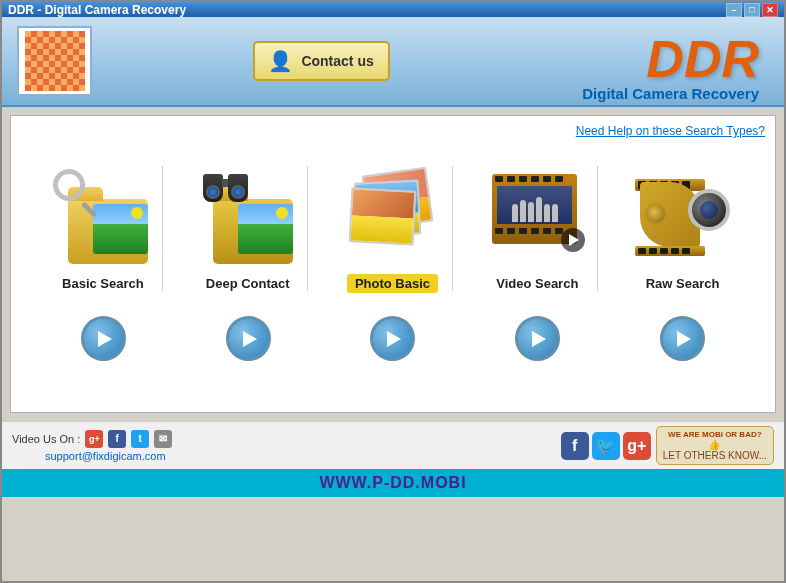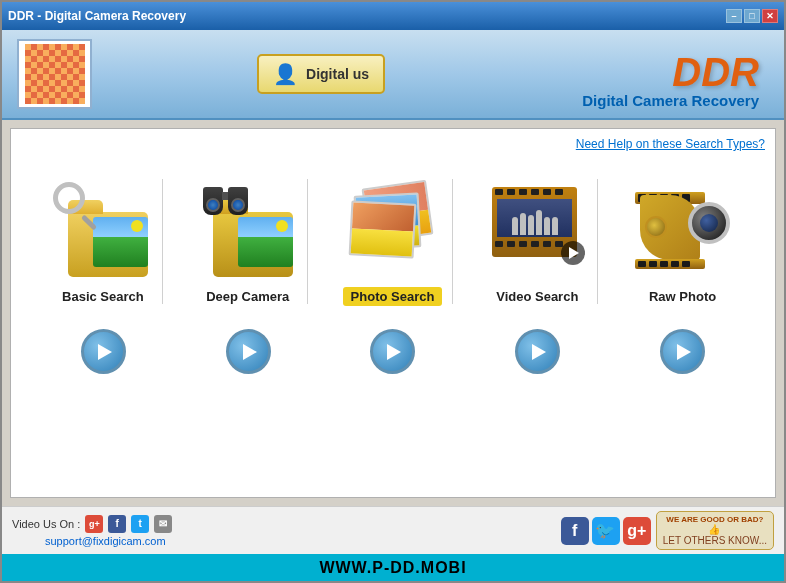--- a/index.html
+++ b/index.html
@@ -8,21 +8,21 @@
       height: 583px;
       font-family: Arial, sans-serif;
       background: #d4d0c8;
       overflow: hidden;
       border: 2px solid #888;
     }
 
     
     .title-bar {
       background: linear-gradient(to bottom, #4a90d9, #1a5fa8);
-      height: 28px;
+      height: 15px;
       display: flex;
       align-items: center;
       justify-content: space-between;
       padding: 0 6px;
       color: white;
       font-size: 12px;
       font-weight: bold;
     }
     .title-bar-controls {
       display: flex;
@@ -84,41 +84,41 @@
       color: #333;
     }
     .contact-icon {
       font-size: 20px;
     }
     .header-brand {
       text-align: right;
       margin-right: 10px;
     }
     .brand-ddr {
-      font-size: 40px;
+      font-size: 52px;
       font-weight: bold;
       color: #e06010;
       font-style: italic;
       line-height: 1;
       text-shadow: 2px 2px 4px rgba(0,0,0,0.2);
       margin-top: 13px;
     }
     .brand-sub {
       font-size: 15px;
       color: #0060b0;
       font-weight: bold;
       margin-left: 32px;
     }
 
     
     .main-content {
       background: white;
       margin: 8px 8px;
       border: 1px solid #b0b0b0;
-      height: 370px;
+      height: 298px;
       position: relative;
     }
     .help-link {
       position: absolute;
       top: 8px;
       right: 10px;
       color: #0070d0;
       font-size: 12px;
       cursor: pointer;
       text-decoration: underline;
@@ -506,21 +506,21 @@
       color: #a04000;
     }
     .rate-sub {
       font-size: 10px;
       color: #804020;
     }
 
     
     .url-bar {
       background: #00b0d0;
-      color: #000000;
+      color: #4c1d95;
       font-size: 16px;
       font-weight: bold;
       text-align: center;
       padding: 5px;
       letter-spacing: 1px;
     }
   </style>
 </head>
 <body>
 
@@ -534,21 +534,21 @@
 </div>
 
 <div class="header">
   <div class="header-logo">
     <div class="checkerboard"></div>
   </div>
 
   <div style="display:flex; align-items:center; gap: 15px; flex:1; justify-content:center;">
     <button class="contact-btn">
       <span class="contact-icon">👤</span>
-      <span>Digital us</span>
+      <span>Contact us</span>
     </button>
   </div>
 
   <div class="header-brand">
     <div class="brand-ddr">DDR</div>
     <div class="brand-sub">Digital Camera Recovery</div>
   </div>
 </div>
 
 <div class="main-content">
@@ -594,42 +594,42 @@
             <div class="bino-left">
               <div class="bino-lens"></div>
             </div>
             <div class="bino-bridge"></div>
             <div class="bino-right" style="right:0;">
               <div class="bino-lens"></div>
             </div>
           </div>
         </div>
       </div>
-      <div class="search-label">Deep Camera</div>
+      <div class="search-label">Deep Contact</div>
     </div>
 
     <div class="search-item">
       <div class="search-icon-container">
         <div class="photo-stack">
           <div class="photo-card photo-card-1">
             <div class="photo-face"></div>
             <div class="photo-flower"></div>
           </div>
           <div class="photo-card photo-card-2" style="background:#f8f8f8;">
             <div style="width:100%;height:60%;background:linear-gradient(to bottom,#80c0f0,#4090d0);"></div>
             <div style="width:100%;height:40%;background:linear-gradient(to bottom,#f0e030,#d0b010);"></div>
           </div>
           <div class="photo-card photo-card-3" style="background:#fff;">
             <div style="width:100%;height:50%;background:linear-gradient(135deg,#f0a060,#c06030);"></div>
             <div style="width:100%;height:50%;background:linear-gradient(to bottom,#f8e040,#e0c010);"></div>
           </div>
         </div>
       </div>
       <div class="search-label">
-        <span class="label-highlight">Photo Search</span>
+        <span class="label-highlight">Photo Basic</span>
       </div>
     </div>
 
     <div class="search-item">
       <div class="search-icon-container">
         <div class="icon-video">
           <div class="film-strip">
             <div class="film-holes">
               <div class="film-hole"></div>
               <div class="film-hole"></div>
@@ -687,21 +687,21 @@
 
           <div style="position:absolute; bottom:3px; left:0; width:70px; height:10px; background:linear-gradient(to bottom,#d0a020,#906010); border-radius:2px; display:flex; gap:3px; align-items:center; padding:1px 3px;">
             <div style="width:8px;height:6px;background:#1a1a1a;border-radius:1px;"></div>
             <div style="width:8px;height:6px;background:#1a1a1a;border-radius:1px;"></div>
             <div style="width:8px;height:6px;background:#1a1a1a;border-radius:1px;"></div>
             <div style="width:8px;height:6px;background:#1a1a1a;border-radius:1px;"></div>
             <div style="width:8px;height:6px;background:#1a1a1a;border-radius:1px;"></div>
           </div>
         </div>
       </div>
-      <div class="search-label">Raw Photo</div>
+      <div class="search-label">Raw Search</div>
     </div>
 
   </div>
 
   <div style="display:flex; justify-content:space-around; padding: 10px 20px 10px; margin-top:5px;">
     <div class="play-btn">
       <div class="play-btn-triangle"></div>
     </div>
     <div class="play-btn">
       <div class="play-btn-triangle"></div>
@@ -731,20 +731,20 @@
     <a class="footer-link">support@fixdigicam.com</a>
   </div>
 
   <div class="footer-right">
     <div class="social-large">
       <div class="sl-btn sl-fb">f</div>
       <div class="sl-btn sl-tw">🐦</div>
       <div class="sl-btn sl-gp">g+</div>
     </div>
     <div class="rate-badge">
-      <div class="rate-title">WE ARE GOOD OR BAD?</div>
+      <div class="rate-title">WE ARE MOBI OR BAD?</div>
       <div style="font-size:10px;">👍</div>
       <div class="rate-sub">LET OTHERS KNOW...</div>
     </div>
   </div>
 </div>
 
 <div class="url-bar">WWW.P-DD.MOBI</div>
 
 </body></html>

